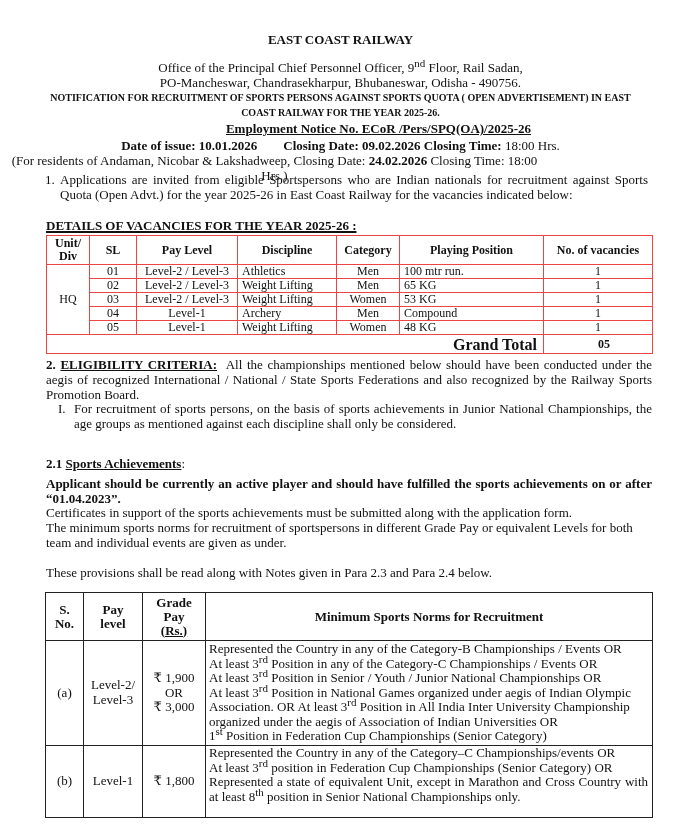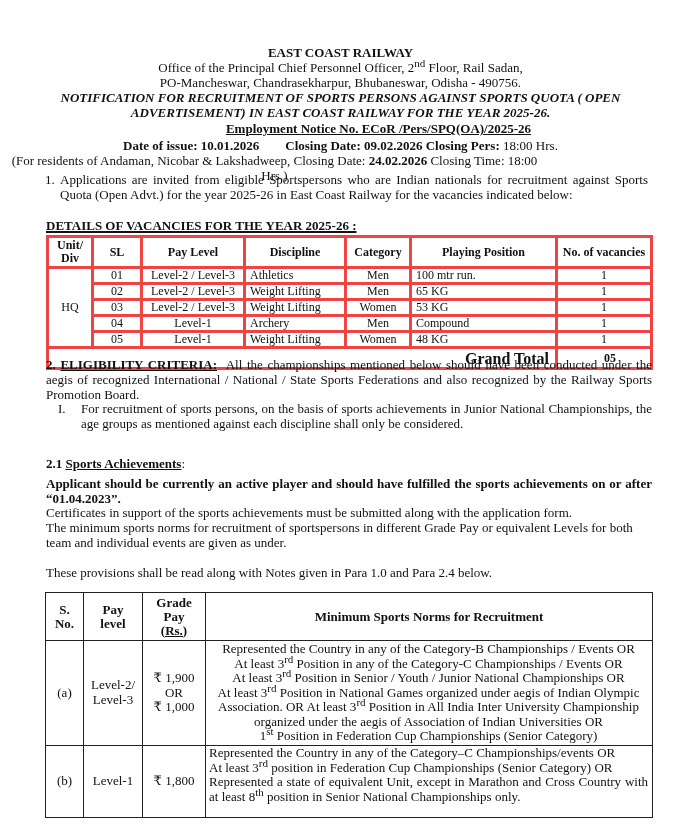--- a/index.html
+++ b/index.html
@@ -7,78 +7,78 @@
     width: 681px; height: 829px; overflow: hidden; position: relative;
     font-family: "Liberation Serif", "DejaVu Serif", serif;
     color: #111; font-size: 13px; line-height: 15px;
   }
   .page { position: absolute; left: 0; top: 0; width: 681px; }
   .center { text-align: center; }
   .b { font-weight: bold; }
   .u { text-decoration: underline; }
   sup { font-size: 11px; line-height: 0; vertical-align: super; }
 
-  .hdr1 { position: absolute; top: 45px; left: 0; width: 681px; font-weight: bold; font-family: Liberation Serif, serif; }
+  .hdr1 { position: absolute; top: 32px; left: 0; width: 681px; font-weight: bold; font-family: Liberation Serif, serif; }
   .hdr2 { position: absolute; top: 60px; left: 0; width: 681px; }
   .hdr3 { position: absolute; top: 75px; left: 0; width: 681px; }
-  .hdr4 { position: absolute; top: 90px; left: 40px; width: 601px; font-weight: bold; font-size: 13px; font-style: italic; }
+  .hdr4 { position: absolute; top: 90px; left: 40px; width: 601px; font-weight: bold; font-size: 10px; }
   .hdr6 { position: absolute; top: 121px; left: 0; width: 681px; font-weight: bold; text-decoration: underline; padding-left: 38px; }
   .hdr7 { position: absolute; top: 138px; left: 0; width: 681px; }
   .hdr8 { position: absolute; top: 153px; left: 0; width: 549px; }
 
   .para1 { position: absolute; top: 172px; left: 45px; width: 603px; text-align: justify; }
   .para1 .num { position: absolute; left: 0; }
   .para1 .txt { margin-left: 15px; text-align: justify; text-align-last: left; }
 
   .vac-title { position: absolute; top: 218px; left: 46px; font-weight: bold; text-decoration: underline; text-decoration-thickness: 2px; text-align: center; }
 
   table { border-collapse: collapse; }
   .vac { position: absolute; top: 235px; left: 46px; width: 607px; font-size: 12px; line-height: 13px; }
-  .vac th, .vac td { border: 3px solid #ef4444; padding: 0 4px; height: 13px; }
+  .vac th, .vac td { border: 1px solid #ef4444; padding: 0 4px; height: 13px; }
   .vac th { font-weight: bold; height: 28px; text-align: center; }
   .vac .c { text-align: center; }
   .vac .l { text-align: left; }
   .vac .gt-row td { height: 18px; padding-left: 16px; }
   .vac .gt-label { text-align: right; font-size: 16px; font-weight: bold; padding-right: 6px; }
   .vac .gt-val { text-align: center; font-weight: bold; }
 
   .elig { position: absolute; top: 357px; left: 46px; width: 606px; text-align: justify; }
   .elig-i { position: absolute; top: 401px; left: 58px; width: 594px; }
   .elig-i .rn { position: absolute; left: 0; }
-  .elig-i .txt { margin-left: 23px; text-align: justify; text-align-last: left; }
+  .elig-i .txt { margin-left: 16px; text-align: justify; text-align-last: left; }
 
   .sec21 { position: absolute; top: 456px; left: 46px; }
   .applicant { position: absolute; top: 476px; left: 46px; width: 606px; font-weight: bold; text-align: justify; text-align-last: left; }
   .cert { position: absolute; top: 505px; left: 46px; width: 606px; }
   .minnorm { position: absolute; top: 520px; left: 46px; width: 606px; }
   .provisions { position: absolute; top: 565px; left: 46px; width: 606px; }
 
   .norms { position: absolute; top: 592px; left: 45px; width: 608px; font-size: 13px; line-height: 14.6px; }
   .norms th, .norms td { border: 1px solid #222; padding: 0 4px; vertical-align: middle; }
   .norms th { font-weight: bold; text-align: center; height: 47px; line-height: 14px; }
   .norms td.c { text-align: center; }
-  .norms td.desc { text-align: center; padding: 0 4px 0 3px; }
+  .norms td.desc { text-align: left; padding: 0 4px 0 3px; }
   .norms tr.ra td { height: 104px; }
   .norms tr.rb td { height: 71px; }
   .norms tr.rb td.desc { vertical-align: top; text-align: justify; text-align-last: left; }
   .desc-line { display: block; }
 </style>
 </head>
 <body>
 
 <div class="page">
 
   <div class="hdr1 center">EAST COAST RAILWAY</div>
-  <div class="hdr2 center"><span>Office of the Principal Chief Personnel Officer, 2</span><sup>nd</sup><span> Floor, Rail Sadan,</span></div>
+  <div class="hdr2 center"><span>Office of the Principal Chief Personnel Officer, 9</span><sup>nd</sup><span> Floor, Rail Sadan,</span></div>
   <div class="hdr3 center">PO-Mancheswar, Chandrasekharpur, Bhubaneswar, Odisha - 490756.</div>
   <div class="hdr4 center">NOTIFICATION FOR RECRUITMENT OF SPORTS PERSONS AGAINST SPORTS QUOTA ( OPEN ADVERTISEMENT)  IN EAST COAST RAILWAY FOR THE YEAR 2025-26.</div>
   <div class="hdr6 center">Employment Notice No. ECoR /Pers/SPQ(OA)/2025-26</div>
   <div class="hdr7 center">
     <span class="b">Date of issue: </span><span class="b">10.01.2026</span>
-    &nbsp;&nbsp;&nbsp;&nbsp;&nbsp;&nbsp;&nbsp;<span class="b">Closing Date: </span><span class="b">09.02.2026</span><span class="b"> Closing Pers: </span> <span>18:00 Hrs.</span>
+    &nbsp;&nbsp;&nbsp;&nbsp;&nbsp;&nbsp;&nbsp;<span class="b">Closing Date: </span><span class="b">09.02.2026</span><span class="b"> Closing Time: </span> <span>18:00 Hrs.</span>
   </div>
   <div class="hdr8 center"><span>(For residents of Andaman, Nicobar &amp; Lakshadweep, Closing Date: </span><span class="b">24.02.2026</span><span> Closing Time: 18:00 Hrs.)</span></div>
 
   <div class="para1">
     <span class="num">1.</span>
     <div class="txt">Applications are invited from eligible Sportspersons who are Indian nationals for recruitment against Sports Quota (Open Advt.) for the year 2025-26 in East Coast Railway for the vacancies indicated below:</div>
   </div>
 
   <div class="vac-title">DETAILS OF VACANCIES FOR THE YEAR 2025-26 :</div>
 
@@ -148,36 +148,36 @@
   </div>
   <div class="elig-i">
     <span class="rn">I.</span>
     <div class="txt">For recruitment of sports persons, on the basis of sports achievements in Junior National Championships, the age groups as mentioned against each discipline shall only be considered.</div>
   </div>
 
   <div class="sec21"><span class="b">2.1</span> <span class="b u">Sports Achievements</span><span>:</span></div>
   <div class="applicant">Applicant should be currently an active player and should have fulfilled the sports achievements on or after “01.04.2023”.</div>
   <div class="cert">Certificates in support of the sports achievements must be submitted along with the application form.</div>
   <div class="minnorm"> The minimum sports norms for recruitment of sportspersons in different Grade Pay or equivalent Levels for both team and individual events are given as under.</div>
-  <div class="provisions">These provisions shall be read along with Notes given in Para 1.0 and Para 2.4 below.</div>
+  <div class="provisions">These provisions shall be read along with Notes given in Para 2.3 and Para 2.4 below.</div>
 
   <table class="norms">
     <thead>
       <tr>
         <th style="width:29px"><span>S.</span><br><span>No.</span></th>
         <th style="width:50px"><span>Pay</span><br><span>level</span></th>
         <th style="width:54px"><span>Grade</span><br><span>Pay</span><br><span class="u">(Rs.)</span></th>
         <th>Minimum Sports Norms for Recruitment</th>
       </tr>
     </thead>
     <tbody id="norms-body">
         <tr class="ra">
           <td class="c">(a)</td>
           <td class="c"><span>Level-2/</span><br><span>Level-3</span></td>
-          <td class="c"><span>₹ 1,900</span><br><span>OR</span><br><span>₹ 1,000</span></td>
+          <td class="c"><span>₹ 1,900</span><br><span>OR</span><br><span>₹ 3,000</span></td>
           <td class="desc">
             <span class="desc-line"><span>Represented the Country in any of the Category-B Championships / Events  OR</span><sup></sup><span></span></span>
             <span class="desc-line"><span>At least 3</span><sup>rd</sup><span> Position in any of the Category-C Championships / Events  OR</span></span>
             <span class="desc-line"><span>At least 3</span><sup>rd</sup><span> Position in Senior / Youth / Junior National Championships  OR</span></span>
             <span class="desc-line"><span>At least 3</span><sup>rd</sup><span> Position in National Games organized under aegis of Indian Olympic</span></span>
             <span class="desc-line"><span>Association. OR  At least 3</span><sup>rd</sup><span> Position in All India Inter University Championship</span></span>
             <span class="desc-line"><span>organized under the aegis of Association of Indian Universities OR</span><sup></sup><span></span></span>
             <span class="desc-line"><span>1</span><sup>st</sup><span> Position in Federation Cup Championships (Senior Category)</span></span>
           </td>
         </tr>

